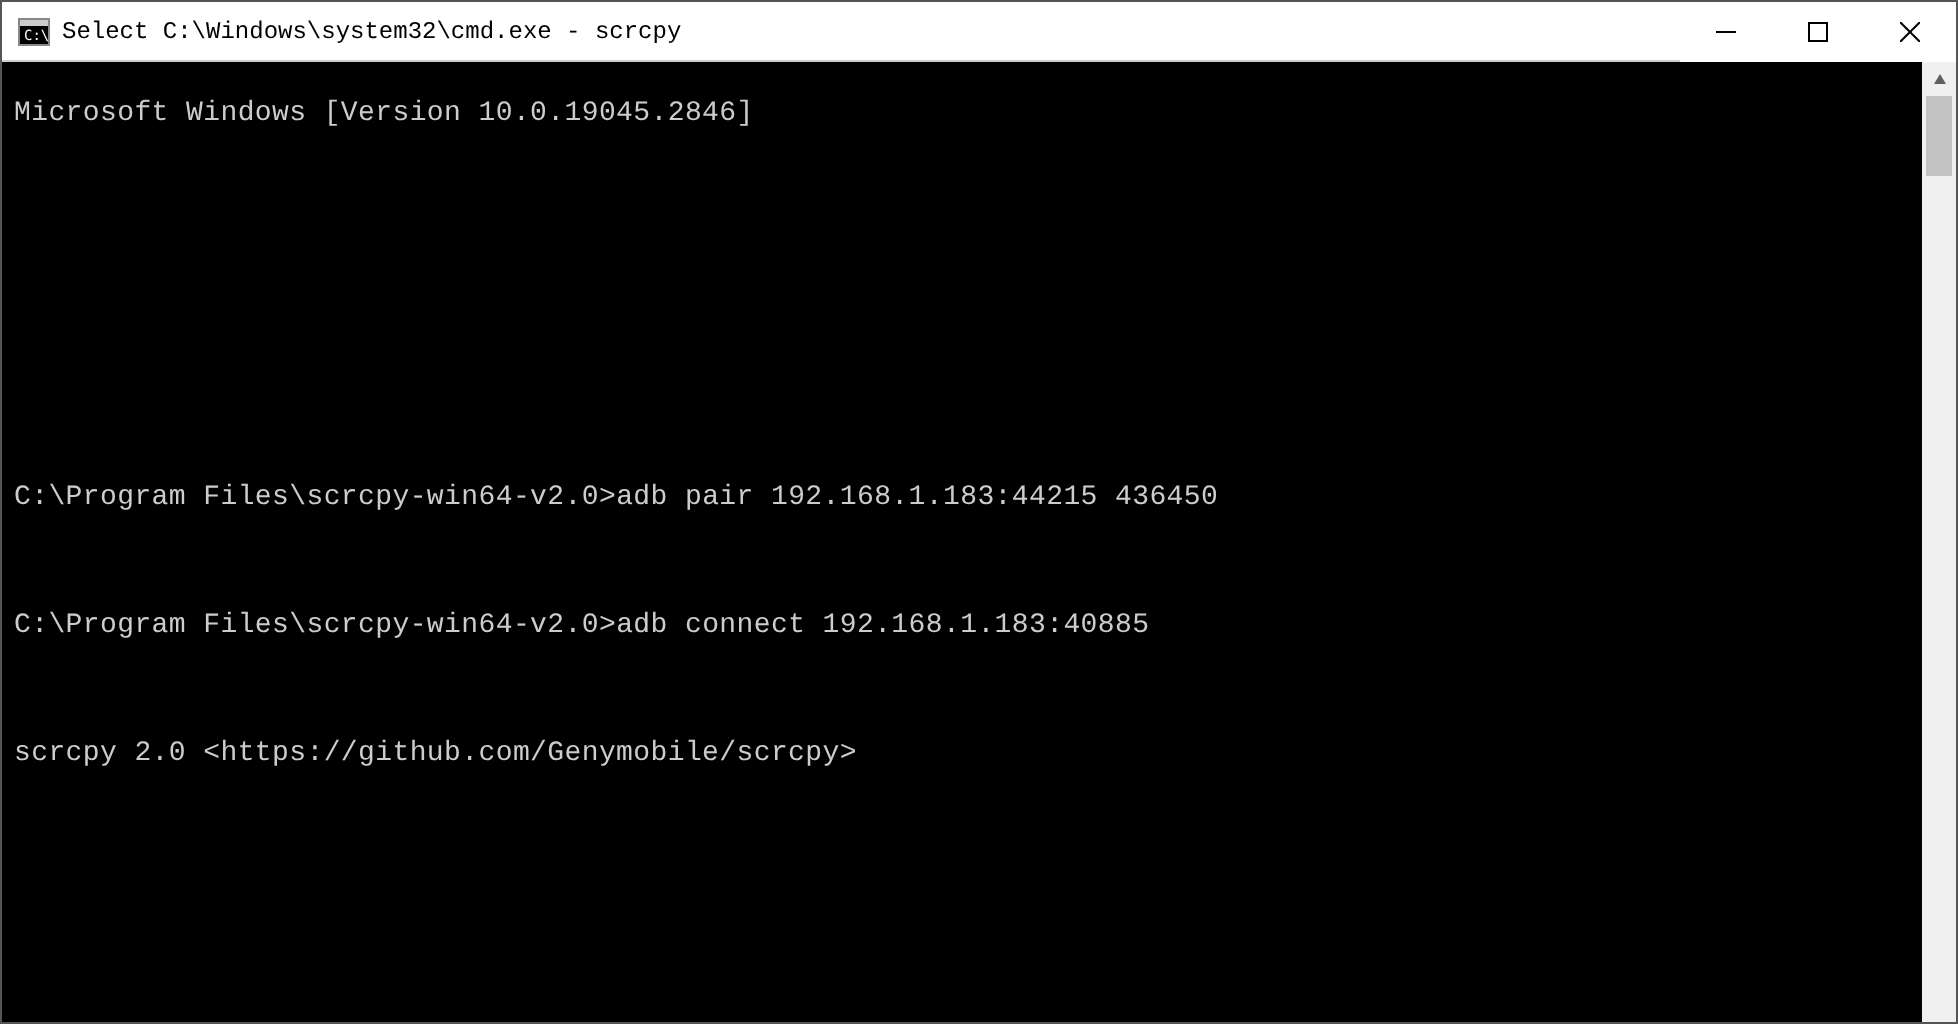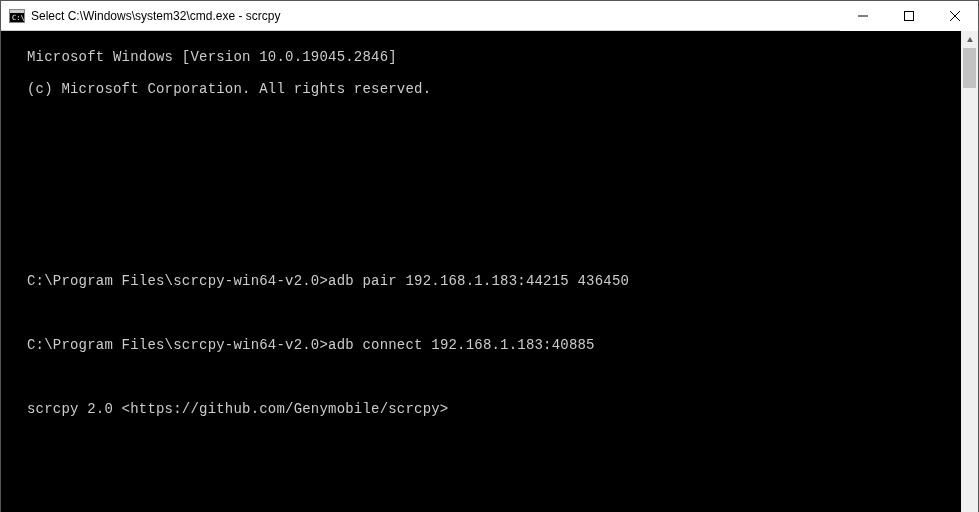--- a/index.html
+++ b/index.html
@@ -1,27 +1,27 @@
 <!DOCTYPE html>
 <html><head>
 <meta charset="utf-8">
 <style>
   * { margin: 0; padding: 0; box-sizing: border-box; }
   html, body { width: 979px; height: 512px; overflow: hidden; font-family: "Segoe UI", Tahoma, sans-serif; background: #fff; }
   .window { width: 979px; height: 512px; border: 1px solid #555; display: flex; flex-direction: column; background: #000; }
   .titlebar { height: 30px; background: #fff; display: flex; align-items: center; border-bottom: 1px solid #ccc; }
   .titlebar-icon { width: 16px; height: 16px; margin: 0 6px 0 8px; display: inline-flex; align-items: center; justify-content: center; }
   .titlebar-icon svg { width: 16px; height: 16px; }
-  .titlebar-title { flex: 0 0 auto; font-size: 12px; color: #000; white-space: nowrap; }
+  .titlebar-title { flex: 0 0 auto; font-size: 12px; color: #000; white-space: nowrap; font-family: Liberation Mono, monospace; }
   .titlebar-spacer { flex: 1; }
   .win-btn { width: 46px; height: 30px; display: flex; align-items: center; justify-content: center; background: #fff; }
   .win-btn svg { width: 10px; height: 10px; }
   .client { flex: 1; display: flex; background: #000; position: relative; }
   .console { flex: 1; padding: 2px 4px 2px 6px; font-family: Consolas, "Courier New", monospace; font-size: 14px; line-height: 16px; color: #ccc; white-space: pre; overflow: hidden; letter-spacing: 0.2px; }
-  .line { white-space: pre; margin-left: 20px; }
+  .line { white-space: pre; }
   .blank { height: 16px; }
   .sel-block { display: inline-block; width: 8px; height: 14px; background: #fff; vertical-align: text-bottom; margin-top: 1px; }
   .scrollbar { width: 17px; background: #f0f0f0; display: flex; flex-direction: column; }
   .sb-btn { height: 17px; display: flex; align-items: center; justify-content: center; background: #f0f0f0; }
   .sb-btn svg { width: 8px; height: 8px; }
   .sb-track { flex: 1; background: #f0f0f0; position: relative; }
   .sb-thumb { position: absolute; left: 2px; right: 2px; top: 0; height: 40px; background: #c2c2c2; }
 </style>
 </head>
 <body>
@@ -51,21 +51,20 @@
       <svg viewBox="0 0 10 10">
           <line x1="0" y1="0" x2="10" y2="10" stroke="#000" stroke-width="1"></line>
           <line x1="10" y1="0" x2="0" y2="10" stroke="#000" stroke-width="1"></line>
         </svg>
     </div>
   </div>
 
   <div class="client">
     <div class="console">
 <div class="line">Microsoft Windows [Version 10.0.19045.2846]</div>
-<div class="line">(c) Microsoft Corporation. All rights reserved.</div>
 <div class="blank"></div>
 <div class="blank"></div>
 <div class="blank"></div>
 <div class="blank"></div>
 <div class="blank"></div>
 <div class="line"><span>C:\Program Files\scrcpy-win64-v2.0&gt;</span><span>adb pair 192.168.1.183:44215 436450</span></div>
 <div class="blank"></div>
 <div class="line"><span>C:\Program Files\scrcpy-win64-v2.0&gt;</span><span>adb connect 192.168.1.183:40885</span></div>
 <div class="blank"></div>
 <div class="line">scrcpy 2.0 &lt;https://github.com/Genymobile/scrcpy&gt;</div>

